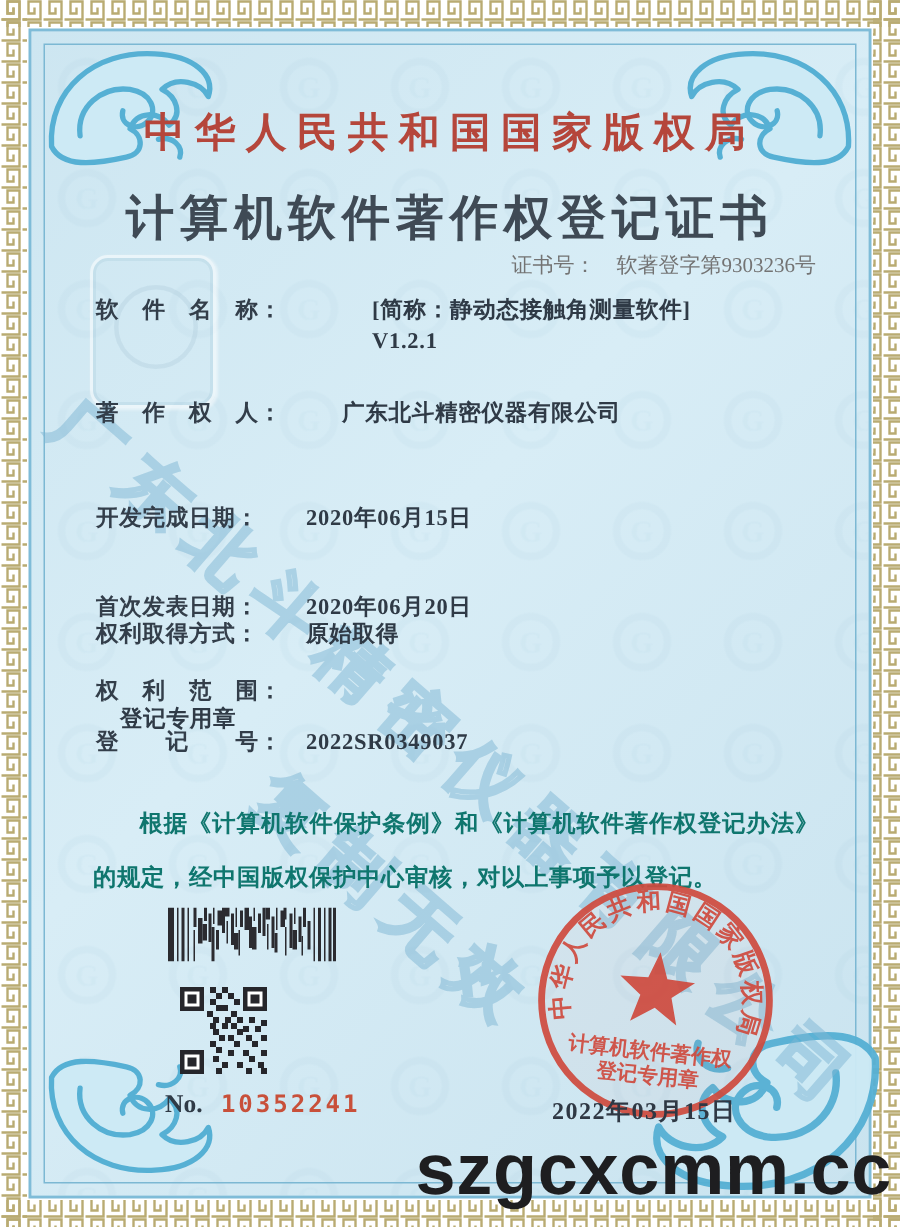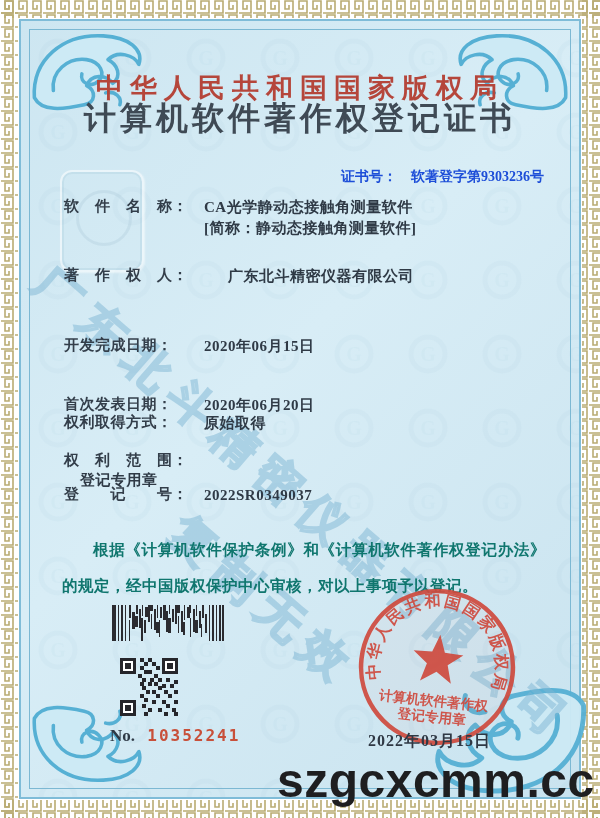--- a/index.html
+++ b/index.html
@@ -35,32 +35,32 @@
   .orn.tl{left:24px;top:24px;}
   .orn.tr{right:24px;top:24px;transform:scaleX(-1);}
   .orn.bl{left:24px;bottom:26px;transform:scaleY(-1);}
   .orn.br{right:22px;bottom:24px;transform:scale(-1.25,-1.25);transform-origin:center;opacity:.95;}
   
   .authority{
     position:absolute;top:70px;left:0;width:100%;text-align:center;z-index:5;
     font-size:27px;font-weight:700;letter-spacing:7px;color:#b5463b;
   }
   .cert-title{
-    position:absolute;top:97px;left:0;width:100%;text-align:center;z-index:5;
+    position:absolute;top:124px;left:0;width:100%;text-align:center;z-index:5;
     font-size:32px;font-weight:700;letter-spacing:4px;color:#3f4a55;
   }
   .cert-no{
     position:absolute;top:168px;right:56px;z-index:5;
-    font-size:14px;font-weight:700;color:#1d4ed8;
+    font-size:14px;font-weight:400;color:#737373;
   }
   .cert-no .num{margin-left:14px;}
   .row{position:absolute;left:64px;z-index:5;display:flex;align-items:flex-start;}
   .lab{width:124px;font-size:15px;font-weight:700;color:#333e4a;flex:none;letter-spacing:.5px;}
   .val{font-size:15px;font-weight:700;color:#2f3a46;margin-left:16px;line-height:21px;letter-spacing:.5px;}
-  .r0{top:197px;} .r1{top:266px;gap:24px;} .r2{top:336px;} .r3{top:395px;}
+  .r0{top:197px;gap:44px;} .r1{top:266px;gap:24px;} .r2{top:336px;} .r3{top:395px;}
   .r4{top:413px;} .r5{top:451px;flex-direction:column;} .r6{top:485px;}
   .statement{
     position:absolute;left:62px;top:516px;width:484px;z-index:5;
     font-size:15.5px;font-weight:700;color:#0f766e;line-height:36px;
     text-indent:2em;text-align:justify;letter-spacing:.5px;
   }
   
   .barcode{position:absolute;left:112px;top:605px;z-index:5;}
   .qr{position:absolute;left:118px;top:656px;z-index:5;}
   .serial{position:absolute;left:110px;top:726px;z-index:5;font-size:17px;}
@@ -139,22 +139,22 @@
 
 <div class="authority">中华人民共和国国家版权局</div>
 <div class="cert-title">计算机软件著作权登记证书</div>
 <div class="cert-no">
   <span>证书号：</span><span class="num">软著登字第9303236号</span>
 </div>
 
 <div class="row r0">
   <span class="lab">软　件　名　称：</span>
   <span class="val">
-    <span style="display:block">CA光学静动态接触角测量软件</span>
     <span style="display:block">[简称：静动态接触角测量软件]</span>
+    <span style="display:block">V1.2.1</span>
   </span>
 </div>
 <div class="row r1">
   <span class="lab">著　作　权　人：</span>
   <span class="val">广东北斗精密仪器有限公司</span>
 </div>
 <div class="row r2">
   <span class="lab">开发完成日期：</span>
   <span class="val">2020年06月15日</span>
 </div>

